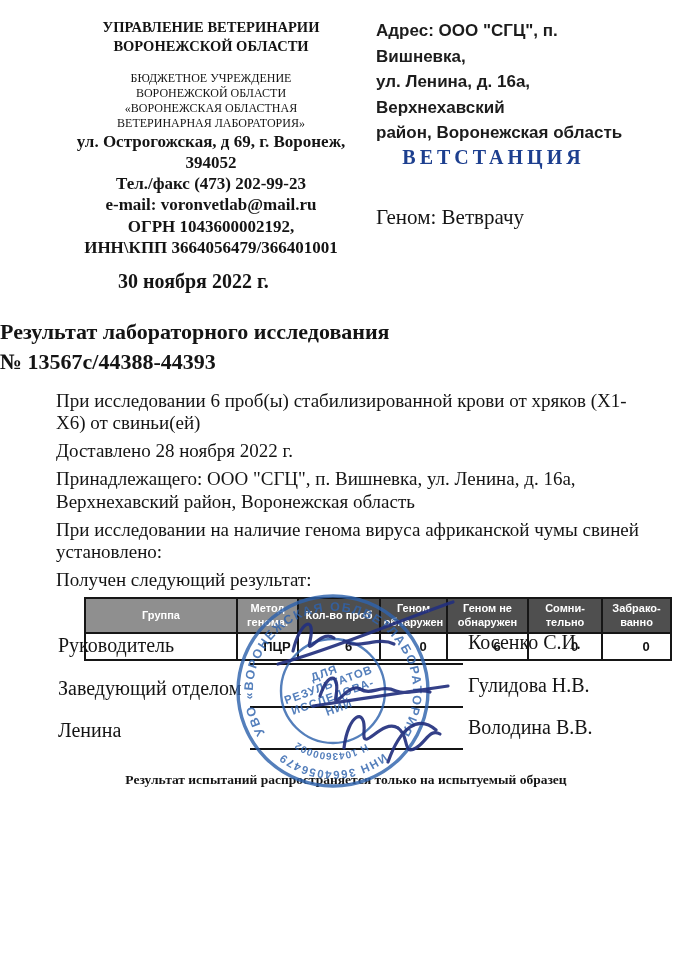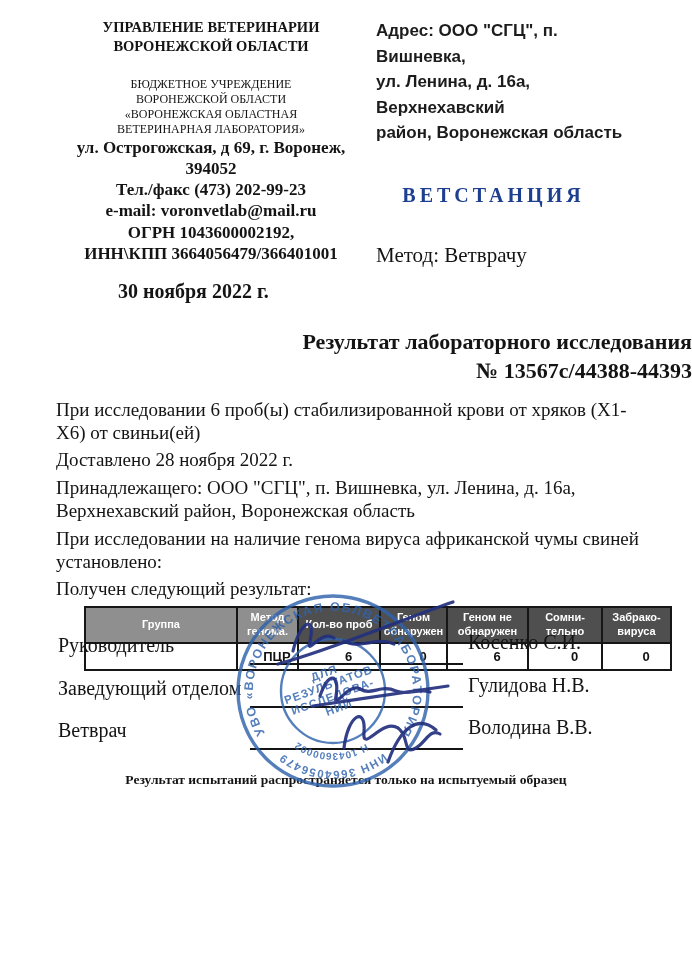--- a/index.html
+++ b/index.html
@@ -11,45 +11,45 @@
     background: #ffffff;
     font-family: "Liberation Serif", "DejaVu Serif", serif;
     color: #141414;
     overflow: hidden;
   }
   
   .header { display: flex; padding: 18px 40px 0 60px; }
   .org-col { width: 302px; text-align: center; }
   .org-top {
     font-weight: bold; font-size: 14.5px; line-height: 1.3;
-    white-space: pre-line; margin-bottom: 21px;
+    white-space: pre-line; margin-bottom: 15px;
   }
   .org-name {
     font-weight: normal; font-size: 12px; line-height: 1.25;
     white-space: pre-line;
   }
   .org-contacts {
     font-weight: bold; font-size: 17px; line-height: 1.25;
     white-space: pre-line;
   }
   .addr-col { flex: 1; padding-left: 14px; }
   .addr {
     font-family: "Liberation Sans", "DejaVu Sans", sans-serif;
     font-weight: bold; font-size: 17px; line-height: 1.5;
     white-space: pre-line; color: #1c1c1c;
   }
   .vetstation {
-    margin-top: 38px; width: 235px; text-align: center;
+    width: 235px; text-align: center;
     font-weight: bold; font-size: 20px; letter-spacing: 4px;
     color: #1d3f8f;
   }
   .to-line { margin-top: 36px; font-size: 21px; }
   
   .date-line { margin: 12px 0 0 118px; font-weight: bold; font-size: 20px; }
-  .title { margin-top: 24px; text-align: right; font-weight: bold; font-size: 22px; line-height: 1.35; }
+  .title { margin-top: 24px; text-align: left; font-weight: bold; font-size: 22px; line-height: 1.35; }
   
   .body-text { margin: 13px 52px 0 56px; font-size: 19px; line-height: 1.2; }
   .body-text p { margin: 0 0 5px 0; }
   
   table.results {
     margin-left: 84px; width: 586px;
     border-collapse: collapse; table-layout: fixed;
   }
   table.results th {
     font-family: "Liberation Sans", "DejaVu Sans", sans-serif;
@@ -96,21 +96,21 @@
 Тел./факс  (473) 202-99-23
 e-mail:  voronvetlab@mail.ru
 ОГРН 1043600002192,
 ИНН\КПП 3664056479/366401001</div>
     </div>
     <div class="addr-col">
       <div class="addr">Адрес: ООО "СГЦ", п. Вишневка,
 ул. Ленина, д. 16а, Верхнехавский
 район, Воронежская область</div>
       <div class="vetstation">ВЕТСТАНЦИЯ</div>
-      <div class="to-line">Метод: Ветврачу</div>
+      <div class="to-line">Геном: Ветврачу</div>
     </div>
   </div>
 
   <div class="date-line">30 ноября 2022 г.</div>
 
   <div class="title">
     <div>Результат лабораторного исследования</div>
     <div>№ 13567с/44388-44393</div>
   </div>
 
@@ -138,21 +138,21 @@
       <th class="light">Метод
 генома.</th>
       <th class="dark">Кол-во проб</th>
       <th class="dark">Геном
 обнаружен</th>
       <th class="dark">Геном не
 обнаружен</th>
       <th class="dark">Сомни-
 тельно</th>
       <th class="dark">Забрако-
-вируса</th>
+ванно</th>
     </tr>
     <tr>
       <td></td>
       <td>ПЦР</td>
       <td>6</td>
       <td>0</td>
       <td>6</td>
       <td>0</td>
       <td>0</td>
     </tr>
@@ -161,21 +161,21 @@
 
   <div class="sig-area">
     <div class="sig-label" style="top:16px">Руководитель</div>
     <div class="sig-name" style="top:13px">Косенко С.И.</div>
     <div class="sig-line" style="top:45px"></div>
 
     <div class="sig-label" style="top:59px">Заведующий отделом</div>
     <div class="sig-name" style="top:56px">Гулидова Н.В.</div>
     <div class="sig-line" style="top:88px"></div>
 
-    <div class="sig-label" style="top:101px">Ветврач</div>
+    <div class="sig-label" style="top:101px">Ленина</div>
     <div class="sig-name" style="top:98px">Володина В.В.</div>
     <div class="sig-line" style="top:130px"></div>
   </div>
 
   <svg class="stamp-svg" width="200" height="200" viewBox="0 0 200 200" style="opacity:.82">
     <g fill="none" stroke="#2f63ad">
       <circle cx="100" cy="100" r="95" stroke-width="3.4"></circle>
       <circle cx="100" cy="100" r="52" stroke-width="2.4"></circle>
     </g>
     <defs>

